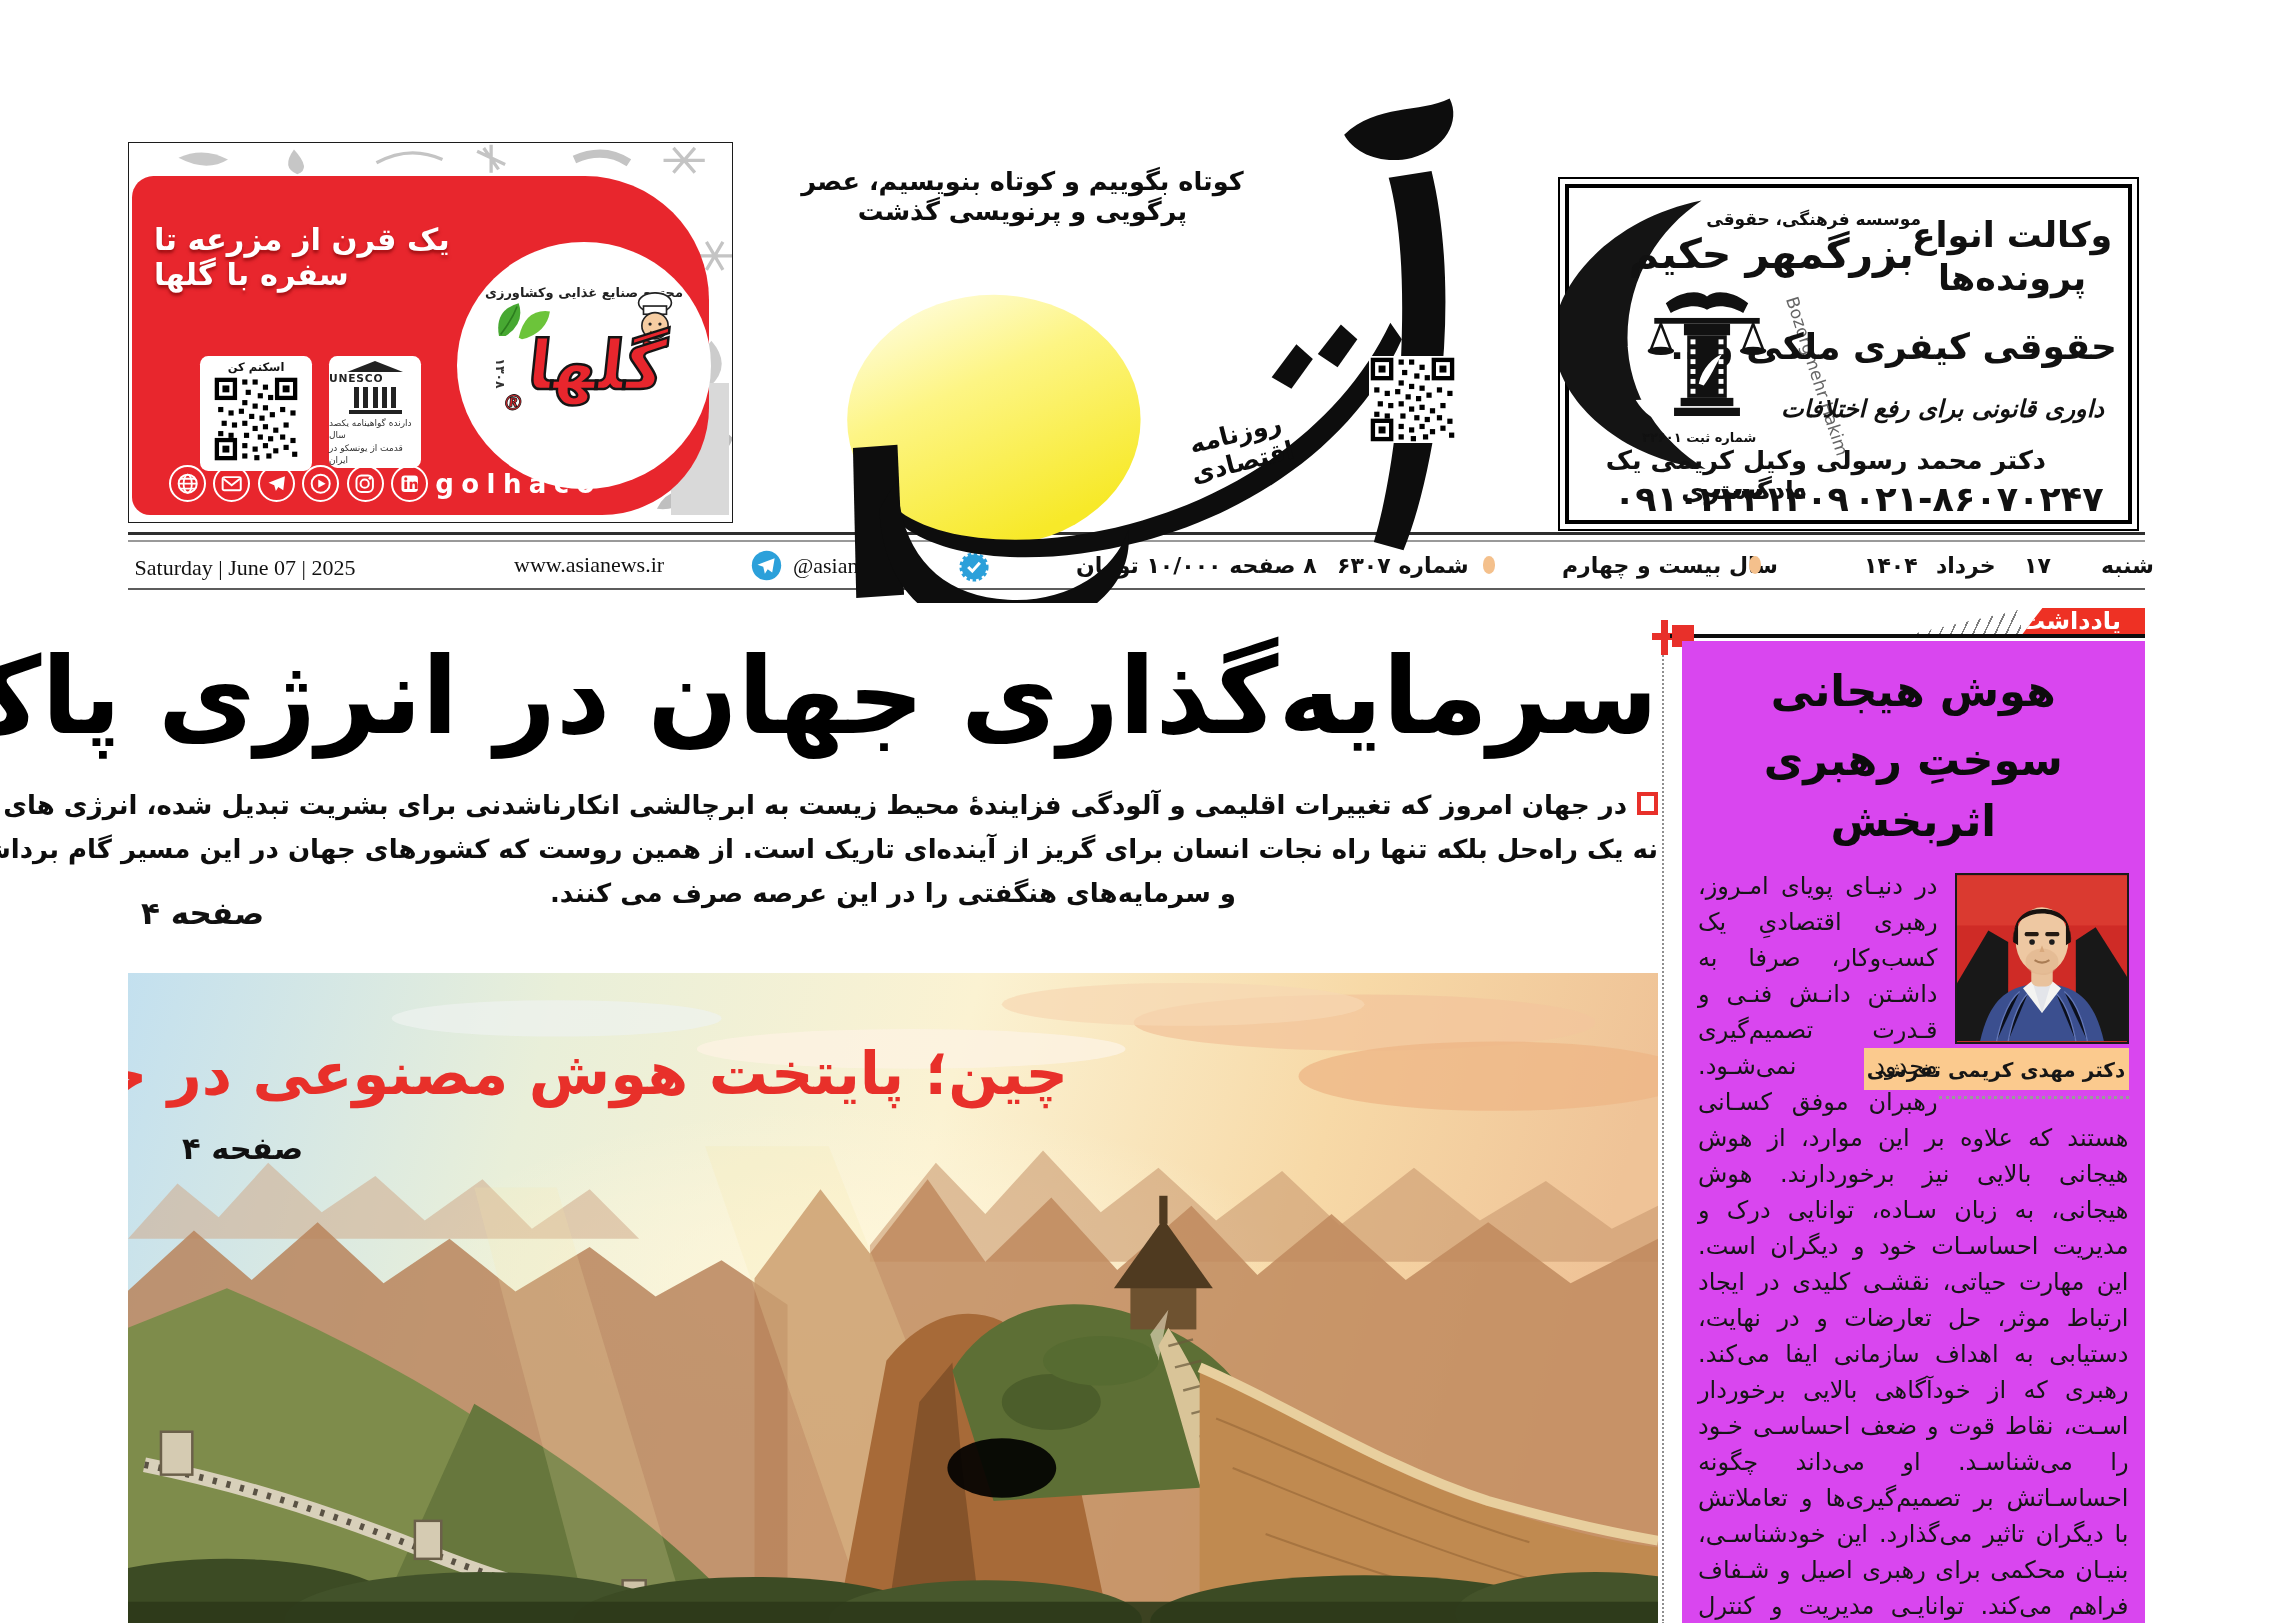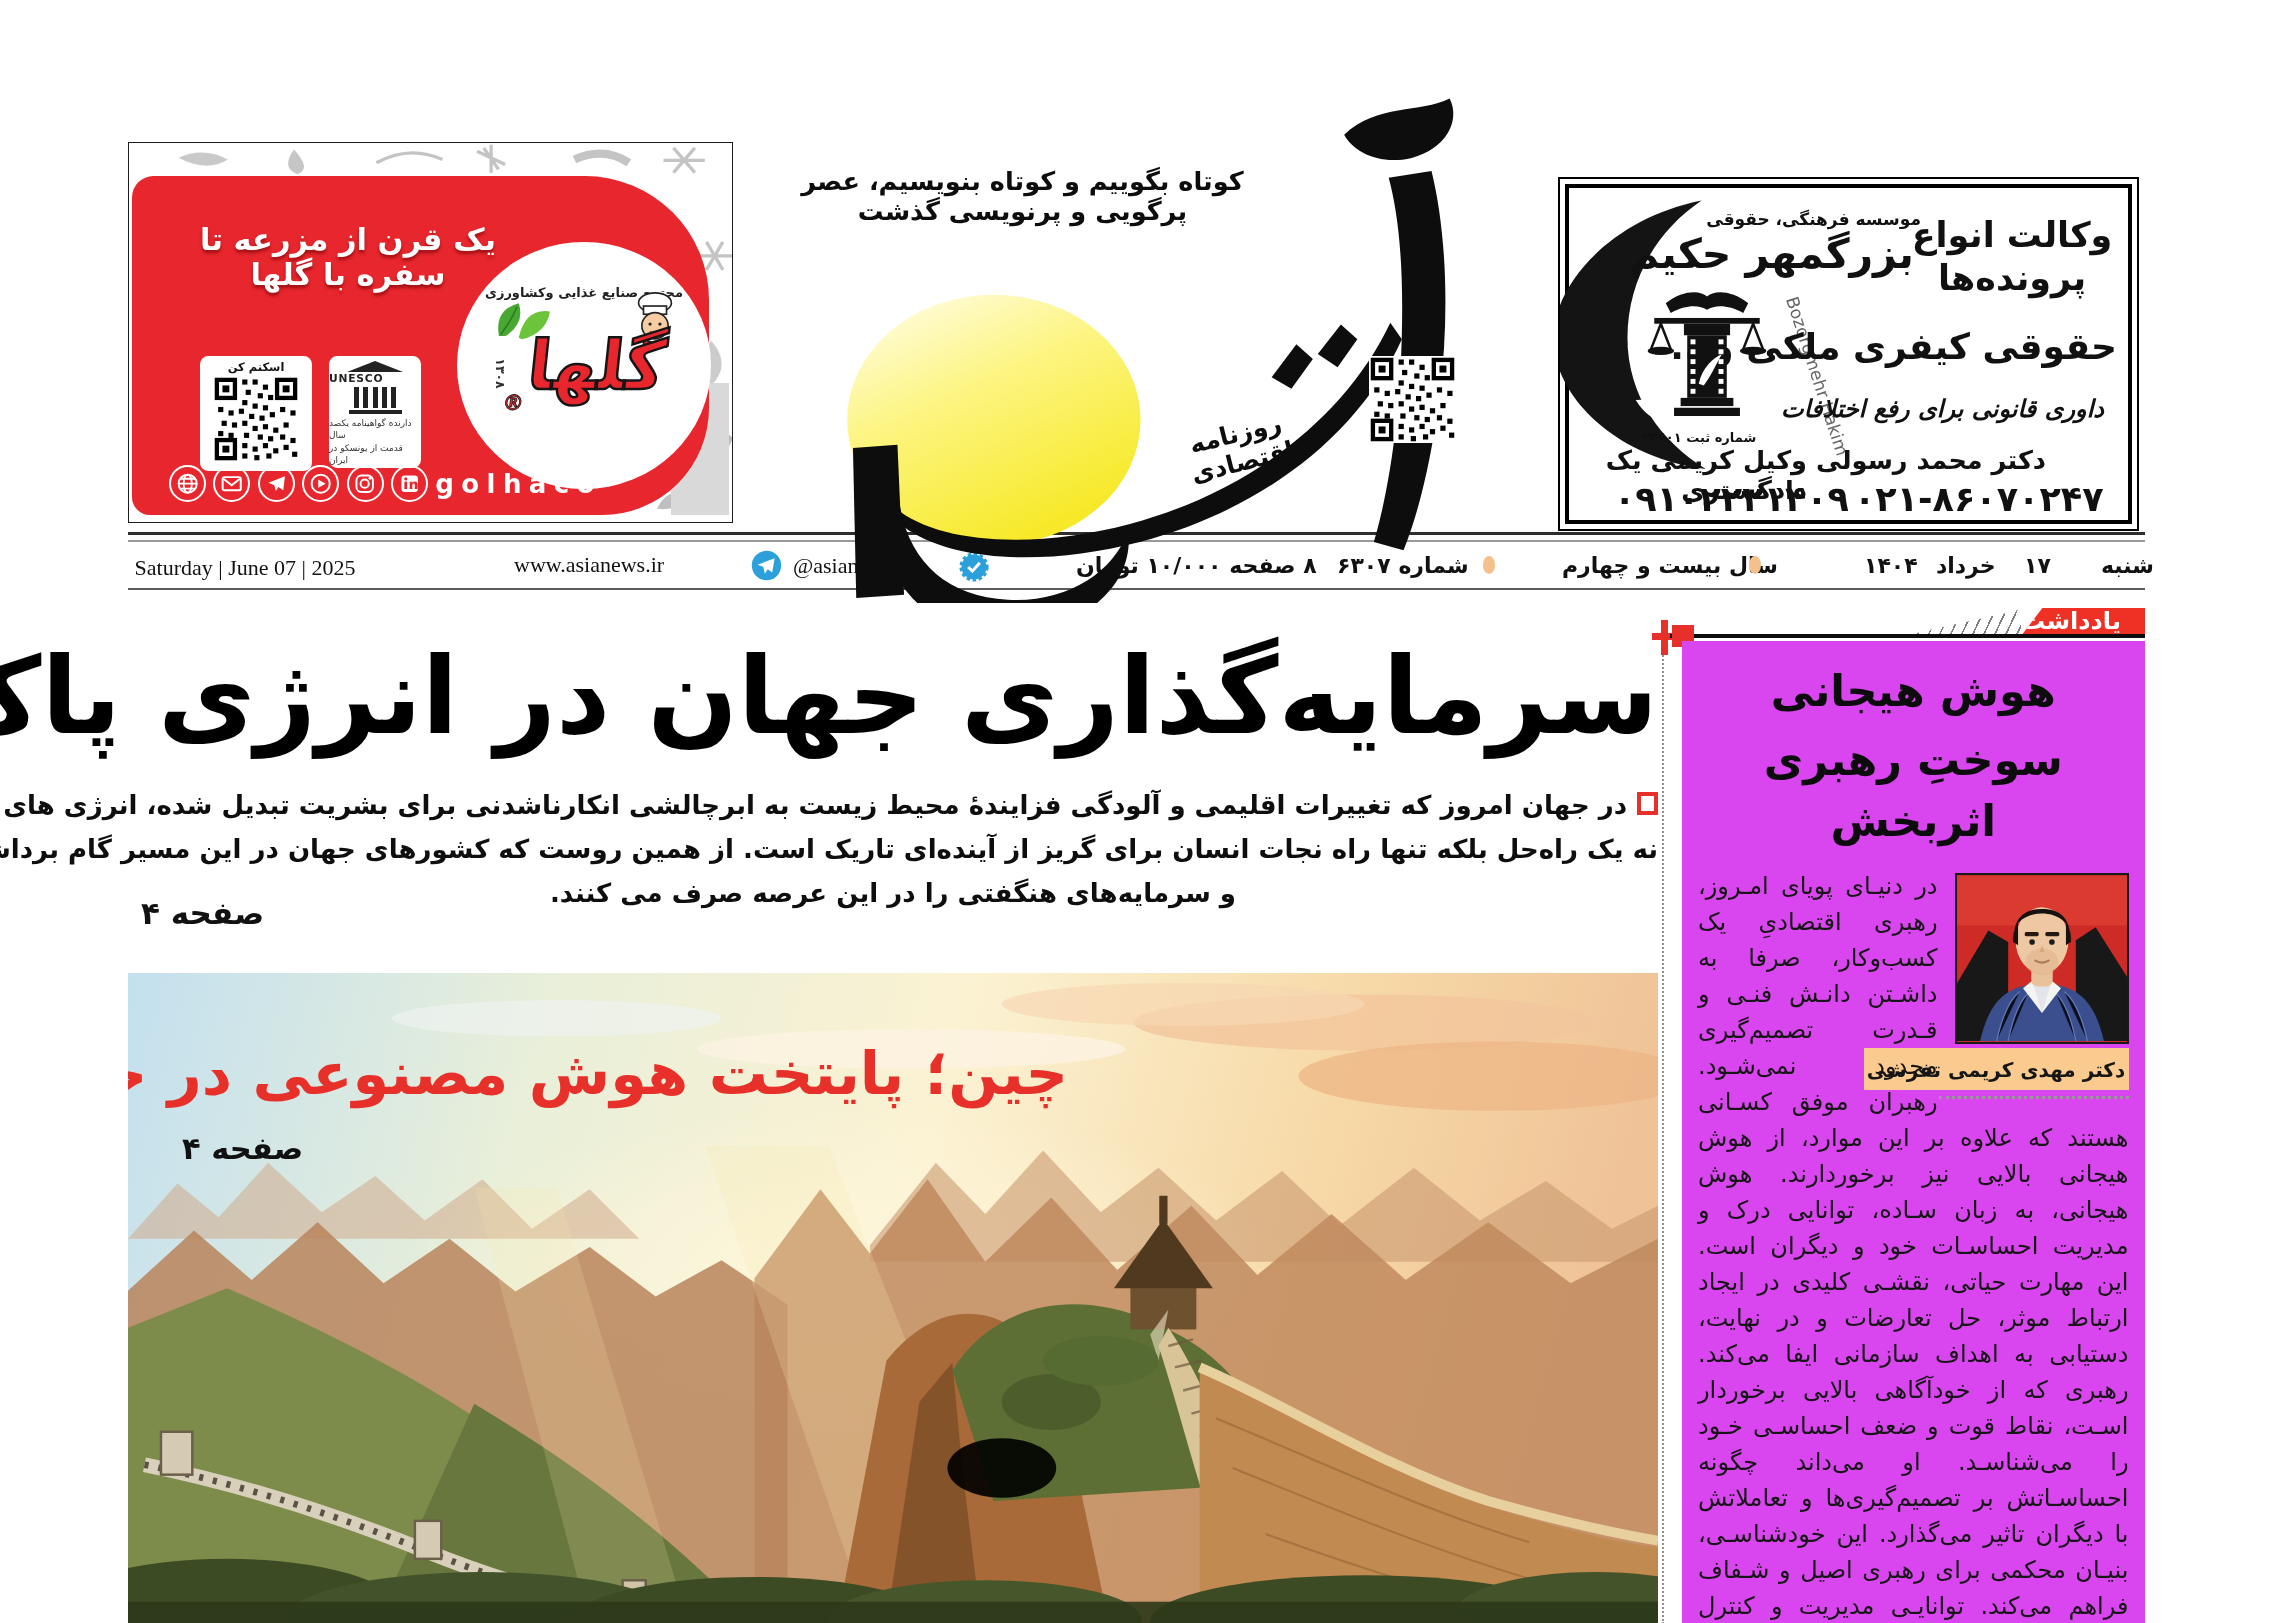--- a/index.html
+++ b/index.html
@@ -7,21 +7,21 @@
        font-family:"DejaVu Sans",sans-serif;color:#111;}
   .abs{position:absolute;}
   .vh{position:absolute;width:0.8px;height:0.8px;overflow:hidden;opacity:0;pointer-events:none;}
 
   
   .golha{left:128px;top:142px;width:603px;height:379px;border:1.6px solid #1c1c1c;background:#fff;overflow:hidden;}
   .golha-doodles{left:0;top:0;width:100%;height:100%;}
   .golha-gray-patch{right:3.3px;bottom:6.6px;width:58px;height:132px;background:#d9d9d9;}
   .golha-red{left:3.3px;top:33px;right:23px;bottom:6.6px;background:#e8262d;
              border-radius:21.4px 124px 107px 18px;}
-  .golha-slogan{left:25px;top:79px;width:388px;text-align:center;color:#fff;font-weight:bold;
+  .golha-slogan{left:25px;top:79px;width:388px;text-align:left;color:#fff;font-weight:bold;
                 font-size:30.5px;direction:rtl;text-shadow:0 2.5px 3.3px rgba(110,0,0,.6);}
   .golha-qr-box{left:71px;top:213px;width:102px;height:107px;background:#fff;border-radius:8.2px;padding:4.1px 5px;}
   .golha-qr-label{font-size:11.5px;font-weight:bold;direction:rtl;text-align:center;letter-spacing:3.3px;}
   .qr{display:block;}
   .qr-golha{width:86px;height:86px;margin:1.6px auto 0;}
   .unesco-box{left:200px;top:213px;width:92px;height:107px;background:#fff;border-radius:8.2px;text-align:left;padding-top:5px;}
   .unesco-roof{width:0;height:0;margin:0 auto;border-left:28px solid transparent;border-right:28px solid transparent;border-bottom:11.5px solid #222;}
   .unesco-word{font-size:10.7px;font-weight:bold;letter-spacing:0.8px;color:#222;font-family:"DejaVu Sans",sans-serif;}
   .unesco-cols{display:flex;justify-content:center;gap:4.1px;margin-top:1.6px;}
   .unesco-cols span{width:5px;height:21.4px;background:#222;display:inline-block;}

